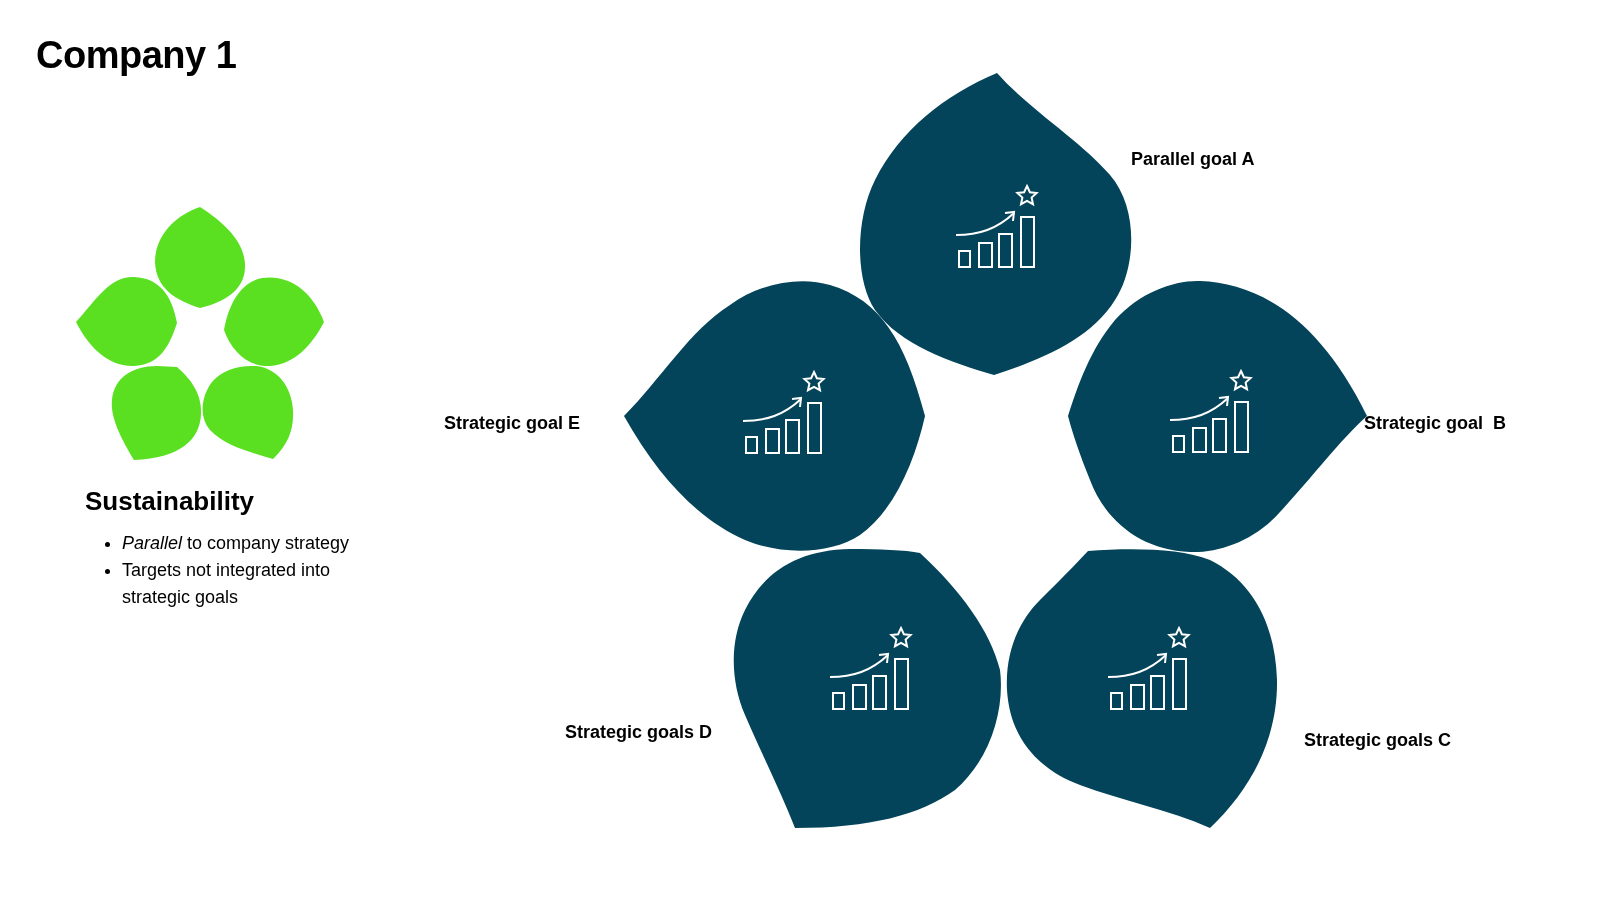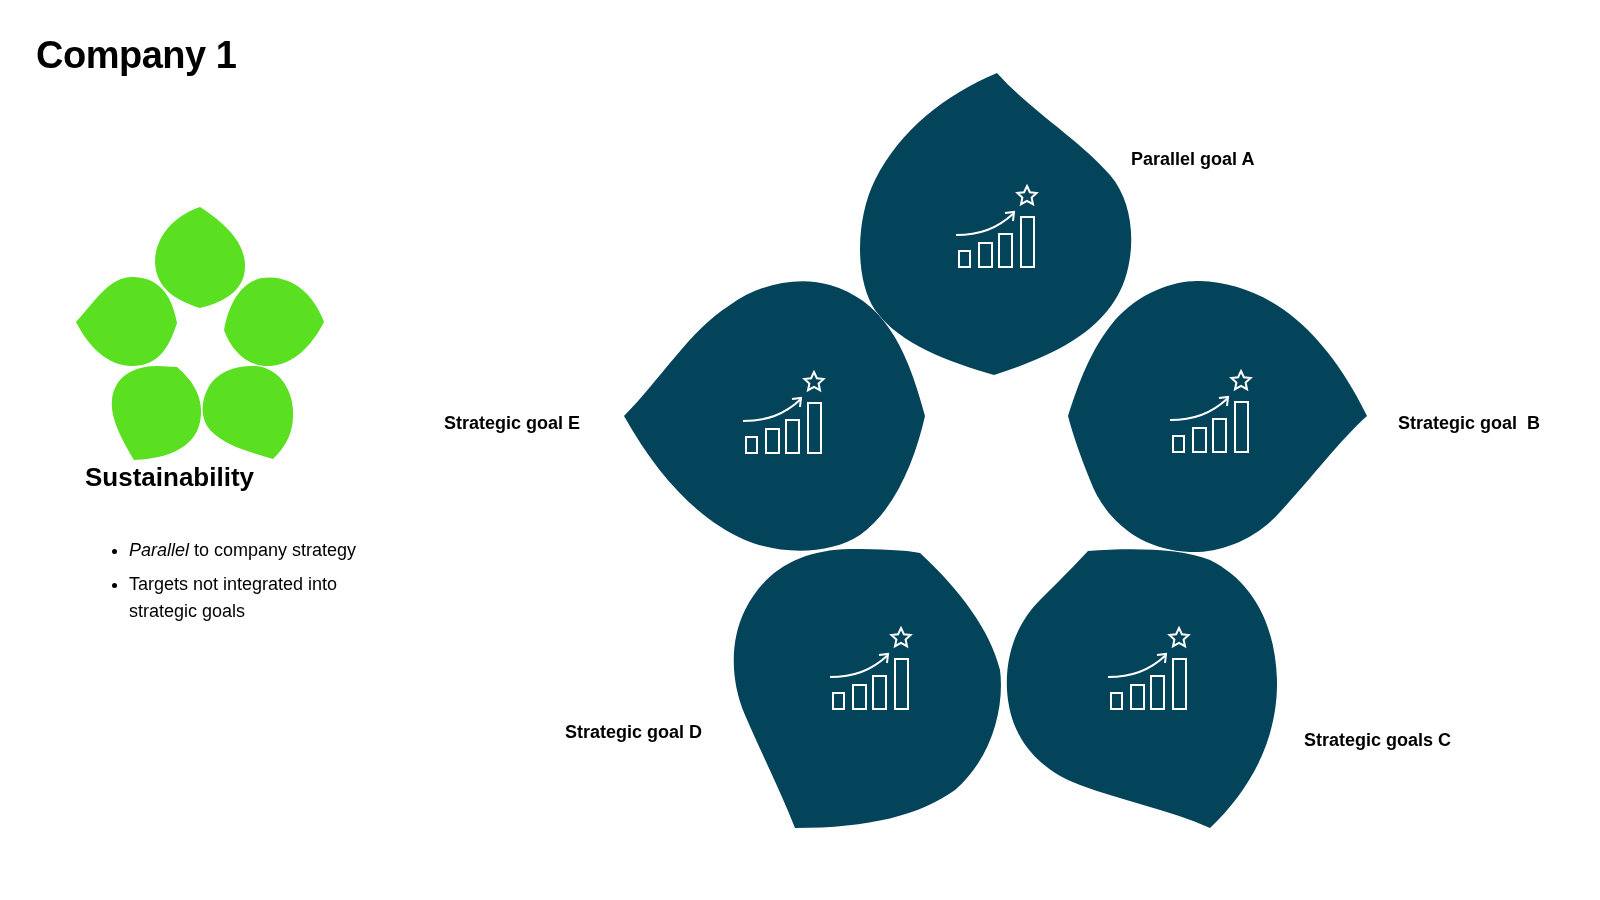--- a/index.html
+++ b/index.html
@@ -1,22 +1,22 @@
 <!DOCTYPE html>
 <html><head>
   <meta charset="utf-8">
   <style>
     html, body { margin: 0; padding: 0; background: #ffffff; }
     body { width: 1600px; height: 900px; position: relative; overflow: hidden;
            font-family: "Liberation Sans", "DejaVu Sans", sans-serif; color: #000; }
     .title { position: absolute; left: 28px; top: 26px; font-size: 38px; font-weight: 700; letter-spacing: -0.5px; margin: 8px; }
     .green-flower { position: absolute; left: 0; top: 0; }
-    .sust-title { position: absolute; left: 85px; top: 462px; font-size: 26px; font-weight: 700; margin: 0; }
+    .sust-title { position: absolute; left: 85px; top: 486px; font-size: 26px; font-weight: 700; margin: 0; }
     .sust-list { position: absolute; left: 104px; top: 530px; margin: 0; padding-left: 18px; font-size: 18px; line-height: 27px; width: 270px; }
-    .sust-list li { margin: 7px; }
+    .sust-list li { margin: 0; }
     .sust-list em { font-style: italic; }
     .diagram { position: absolute; left: 0; top: 0; }
     .goal-label { position: absolute; font-size: 18px; font-weight: 700; white-space: pre; }
   </style>
 </head>
 <body>
 
 <h1 class="title">Company 1</h1>
 
 <svg class="green-flower" width="400" height="480" viewBox="0 0 400 480">
@@ -66,16 +66,16 @@
   </g>
 
   <use href="#growth-icon" x="959" y="204"></use>
   <use href="#growth-icon" x="1173" y="389"></use>
   <use href="#growth-icon" x="746" y="390"></use>
   <use href="#growth-icon" x="833" y="646"></use>
   <use href="#growth-icon" x="1111" y="646"></use>
 </svg>
 
 <div class="goal-label" style="left:1131px; top:149px;">Parallel goal A</div>
-<div class="goal-label" style="left:1398px; top:413px;">Strategic goal  B</div>
+<div class="goal-label" style="left:1364px; top:413px;">Strategic goal  B</div>
 <div class="goal-label" style="left:1304px; top:730px;">Strategic goals C</div>
-<div class="goal-label" style="left:565px; top:722px;">Strategic goal D</div>
+<div class="goal-label" style="left:565px; top:722px;">Strategic goals D</div>
 <div class="goal-label" style="left:444px; top:413px;text-align:center;">Strategic goal E</div>
 
 </body></html>

